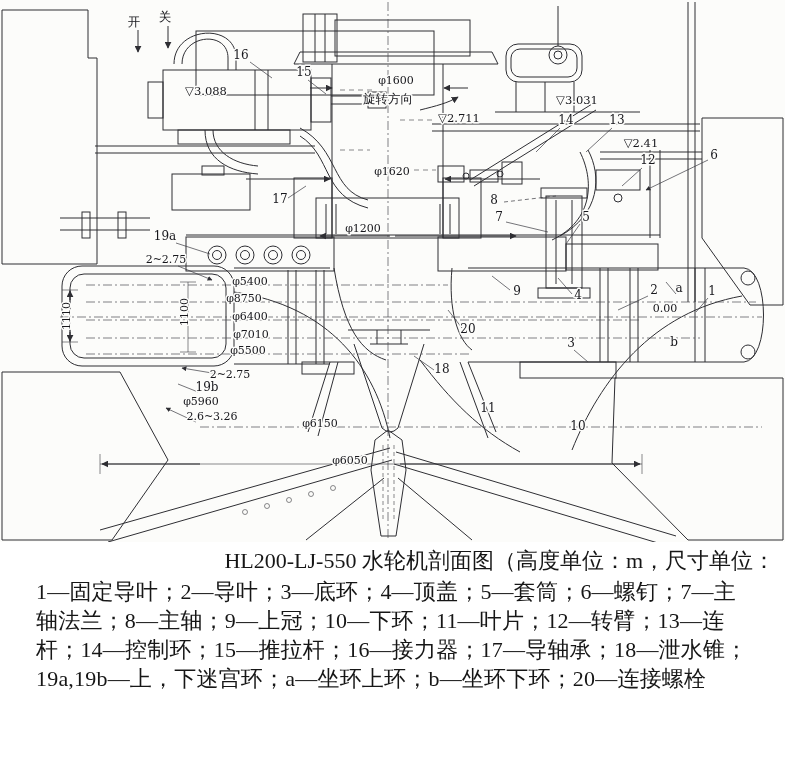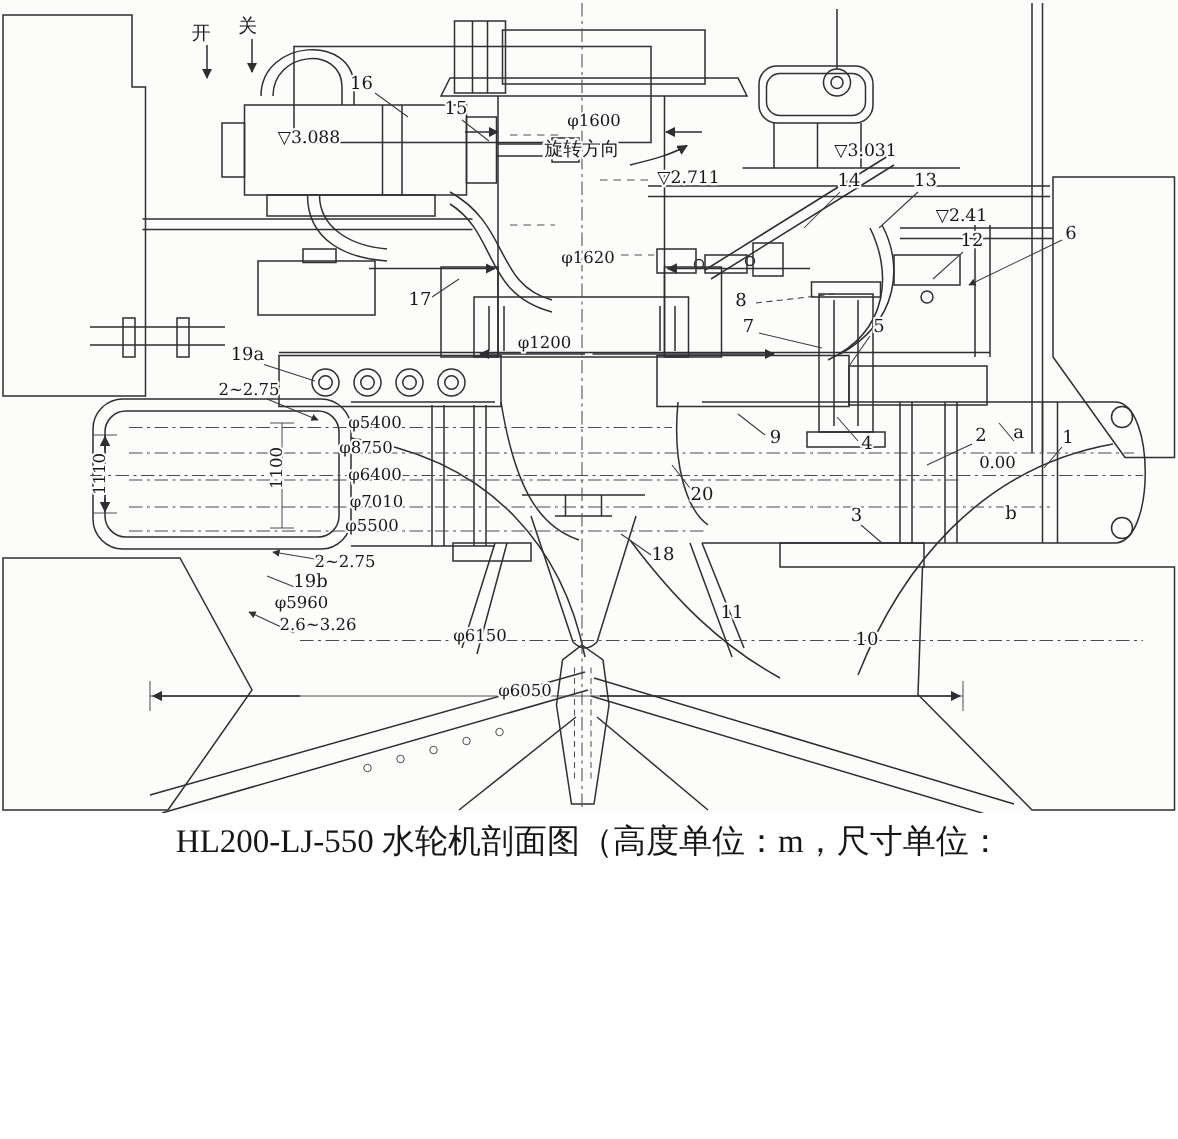--- a/index.html
+++ b/index.html
@@ -13,21 +13,21 @@
   .cl{stroke:#4a4a52;fill:none;stroke-width:.7;stroke-dasharray:9 3 2 3;}
   .dash{stroke-dasharray:4 3;}
   
   text{font-family:"DejaVu Serif","Liberation Serif",serif;text-anchor:middle;fill:#17171c;
        paint-order:stroke;stroke:#fcfcfa;stroke-width:3px;stroke-linejoin:round;}
   .lp{font-size:12px;}
   .ld{font-size:11px;}
   .le{font-size:11.5px;}
   .lt{font-size:12.5px;}
   
-  #caption{margin:4px 10px 0 10px;text-align:center;font-size:22px;line-height:29px;}
+  #caption{margin:4px 10px 0 10px;text-align:right;font-size:22px;line-height:29px;}
   #caption p{margin:0;}
   #legend{margin:2px 28px 0 36px;font-size:22px;line-height:29px;text-align:left;
           letter-spacing:.2px;word-break:break-all;}
 </style>
 </head>
 <body>
 
 <div id="page">
 
   <svg id="drawing" width="785" height="542" viewBox="0 0 785 542">
@@ -260,14 +260,15 @@
         <text x="488" y="412" class="lp">11</text>
         <text x="578" y="430" class="lp">10</text>
         <text x="350" y="464" class="ld">φ6050</text>
       </g>
   </svg>
 
   <div id="caption">
     <p>HL200-LJ-550 水轮机剖面图（高度单位：m，尺寸单位：</p>
   </div>
 
+  <div id="legend">1—固定导叶；2—导叶；3—底环；4—顶盖；5—套筒；6—螺钉；7—主轴法兰；8—主轴；9—上冠；10—下环；11—叶片；12—转臂；13—连杆；14—控制环；15—推拉杆；16—接力器；17—导轴承；18—泄水锥；19a,19b—上，下迷宫环；a—坐环上环；b—坐环下环；20—连接螺栓</div>
 
 </div>
 
 </body></html>

